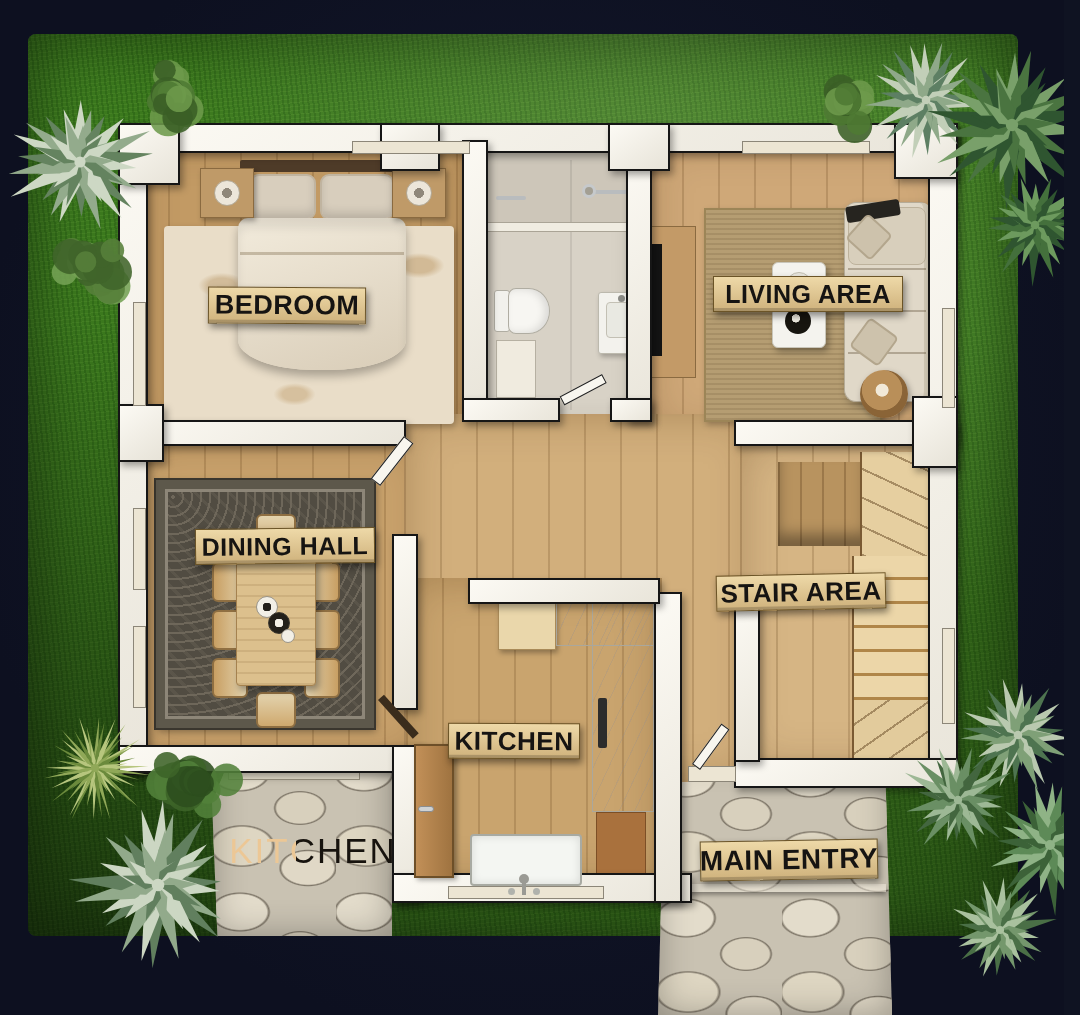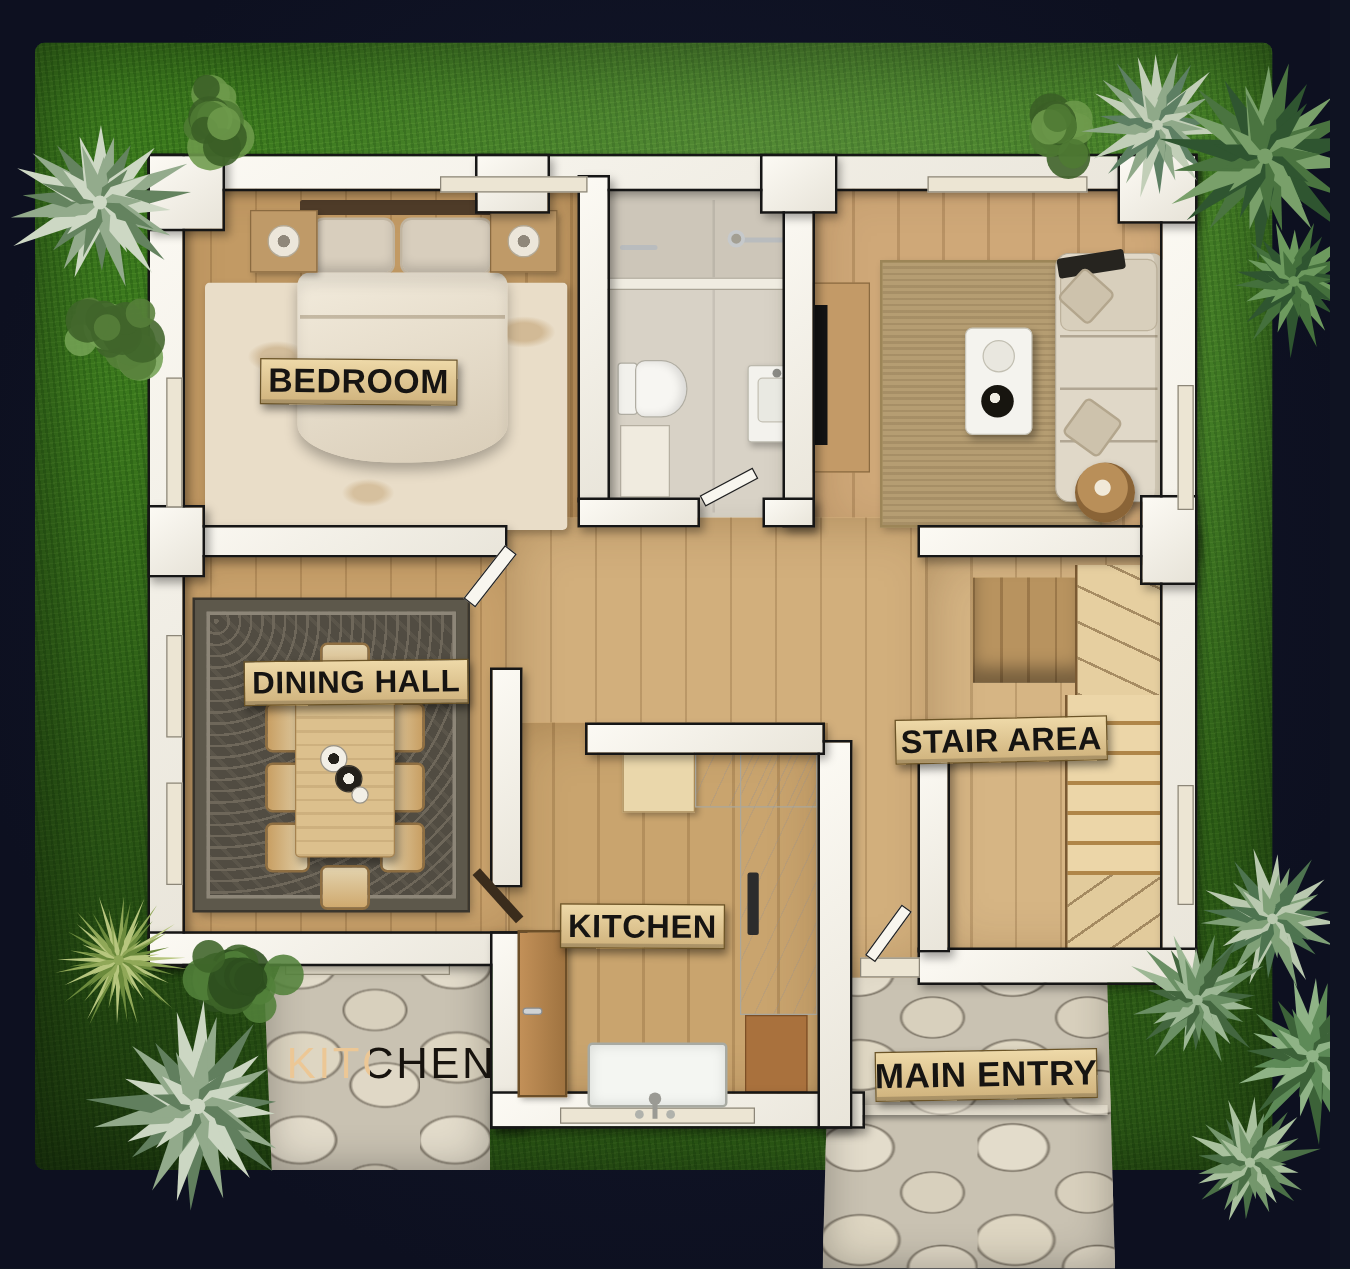--- a/index.html
+++ b/index.html
@@ -189,20 +189,23 @@
   <div class="abs win" style="left:448px;top:886px;width:156px;height:13px;"></div>
 
   <div class="abs leaf" style="left:404px;top:436px;width:12px;height:54px;transform:rotate(38deg);transform-origin:top left;"></div>
   <div class="abs leaf" style="left:562px;top:396px;width:48px;height:10px;transform:rotate(-28deg);transform-origin:left center;"></div>
   <div class="abs leaf" style="left:692px;top:714px;width:10px;height:50px;transform:rotate(36deg);transform-origin:bottom left;"></div>
   <div class="abs win" style="left:688px;top:766px;width:48px;height:16px;"></div>
 
   <div class="abs plaque" style="left:208px;top:287px;width:158px;height:37px;font-size:27px;transform:rotate(.4deg);">
     <span>BEDROOM</span>
   </div>
+  <div class="abs plaque" style="left:713px;top:276px;width:190px;height:36px;font-size:25px;">
+    <span>LIVING AREA</span>
+  </div>
   <div class="abs plaque" style="left:195px;top:528px;width:180px;height:36px;font-size:25px;transform:rotate(-.6deg);">
     <span>DINING HALL</span>
   </div>
   <div class="abs plaque" style="left:716px;top:574px;width:170px;height:36px;font-size:26px;transform:rotate(-1.2deg);">
     <span>STAIR AREA</span>
   </div>
   <div class="abs plaque" style="left:448px;top:723px;width:132px;height:36px;font-size:26px;transform:rotate(.3deg);">
     <span>KITCHEN</span>
   </div>
   <div class="abs plaque" style="left:700px;top:840px;width:178px;height:40px;font-size:28px;transform:rotate(-1deg);">

